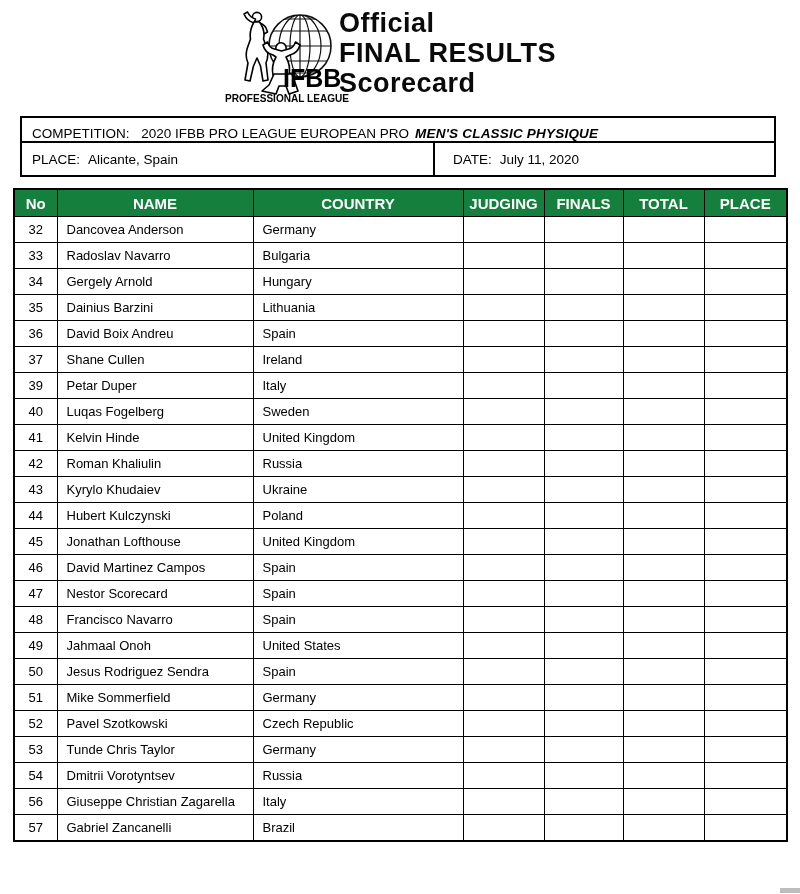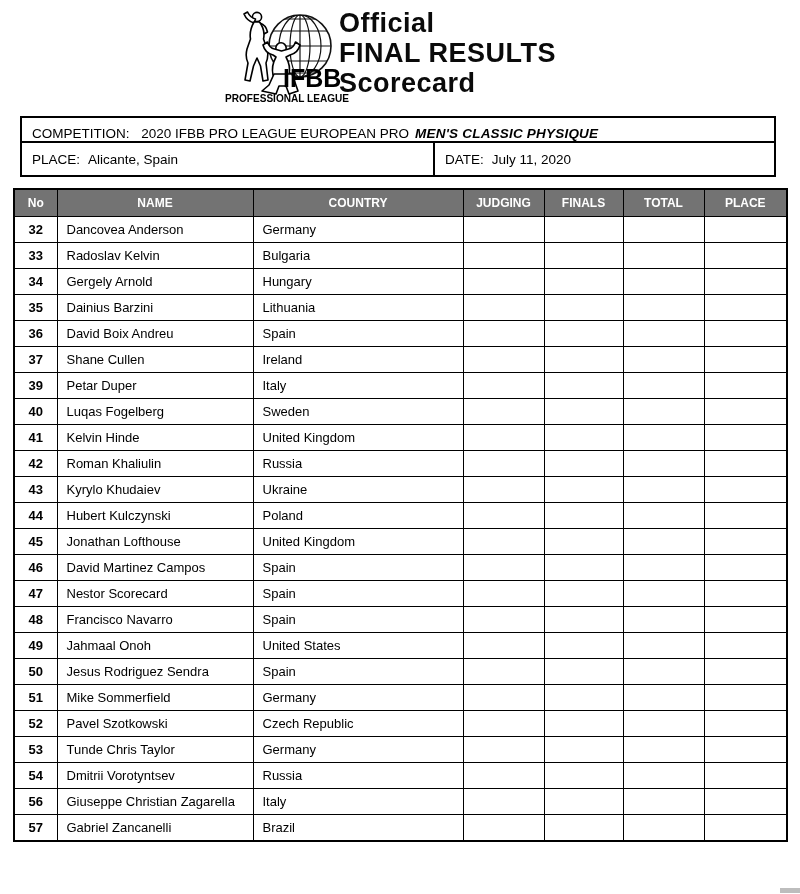--- a/index.html
+++ b/index.html
@@ -15,40 +15,40 @@
     color:#0a0a0a;
   }
   
   .info-box{
     position:absolute;left:20px;top:116px;width:752px;border:2px solid #000;
     font-size:13.5px;
   }
   .info-row1{height:23px;border-bottom:2px solid #000;display:flex;align-items:flex-end;padding-left:10px;}
   .info-row2{height:32px;display:flex;}
   .cell-place{width:401px;border-right:2px solid #000;display:flex;align-items:center;padding-left:10px;}
-  .cell-date{flex:1;display:flex;align-items:center;padding-left:10px;}
+  .cell-date{flex:1;display:flex;align-items:center;padding-left:18px;}
   .lbl{white-space:pre;}
   .val{margin-left:8px;white-space:pre;}
   .division{font-weight:bold;font-style:italic;margin-left:6px;letter-spacing:0.2px;}
   
   .results{
     position:absolute;left:13px;top:188px;width:773px;
     border-collapse:collapse;table-layout:fixed;
     font-size:13px;
   }
   .results th{
-    background:#737373;color:#fff;font-weight:bold;font-size:12px;
+    background:#15803d;color:#fff;font-weight:bold;font-size:15px;
     height:26px;padding:0;text-align:center;border:1px solid #000;
   }
   .results td{
     height:25px;border:1px solid #000;padding:0 0 0 9px;text-align:left;
     white-space:nowrap;overflow:hidden;
   }
   .results{border:2px solid #000;}
-  .results td.c-no{font-weight:bold;text-align:center;padding:0;}
+  .results td.c-no{font-weight:normal;text-align:center;padding:0;}
   
   .scroll-chip{position:absolute;left:780px;top:888px;width:20px;height:5px;background:#bdbdbd;}
 </style>
 </head>
 <body>
 
 <div class="page">
 
   <div class="logo">
     <svg viewBox="0 0 132 100" width="132" height="100">
@@ -139,21 +139,21 @@
       <td class="c-no">32</td>
       <td class="c-name">Dancovea Anderson</td>
       <td class="c-country">Germany</td>
       <td class="c-judging"></td>
       <td class="c-finals"></td>
       <td class="c-total"></td>
       <td class="c-place"></td>
     </tr>
         <tr>
       <td class="c-no">33</td>
-      <td class="c-name">Radoslav Kelvin</td>
+      <td class="c-name">Radoslav Navarro</td>
       <td class="c-country">Bulgaria</td>
       <td class="c-judging"></td>
       <td class="c-finals"></td>
       <td class="c-total"></td>
       <td class="c-place"></td>
     </tr>
         <tr>
       <td class="c-no">34</td>
       <td class="c-name">Gergely Arnold</td>
       <td class="c-country">Hungary</td>

